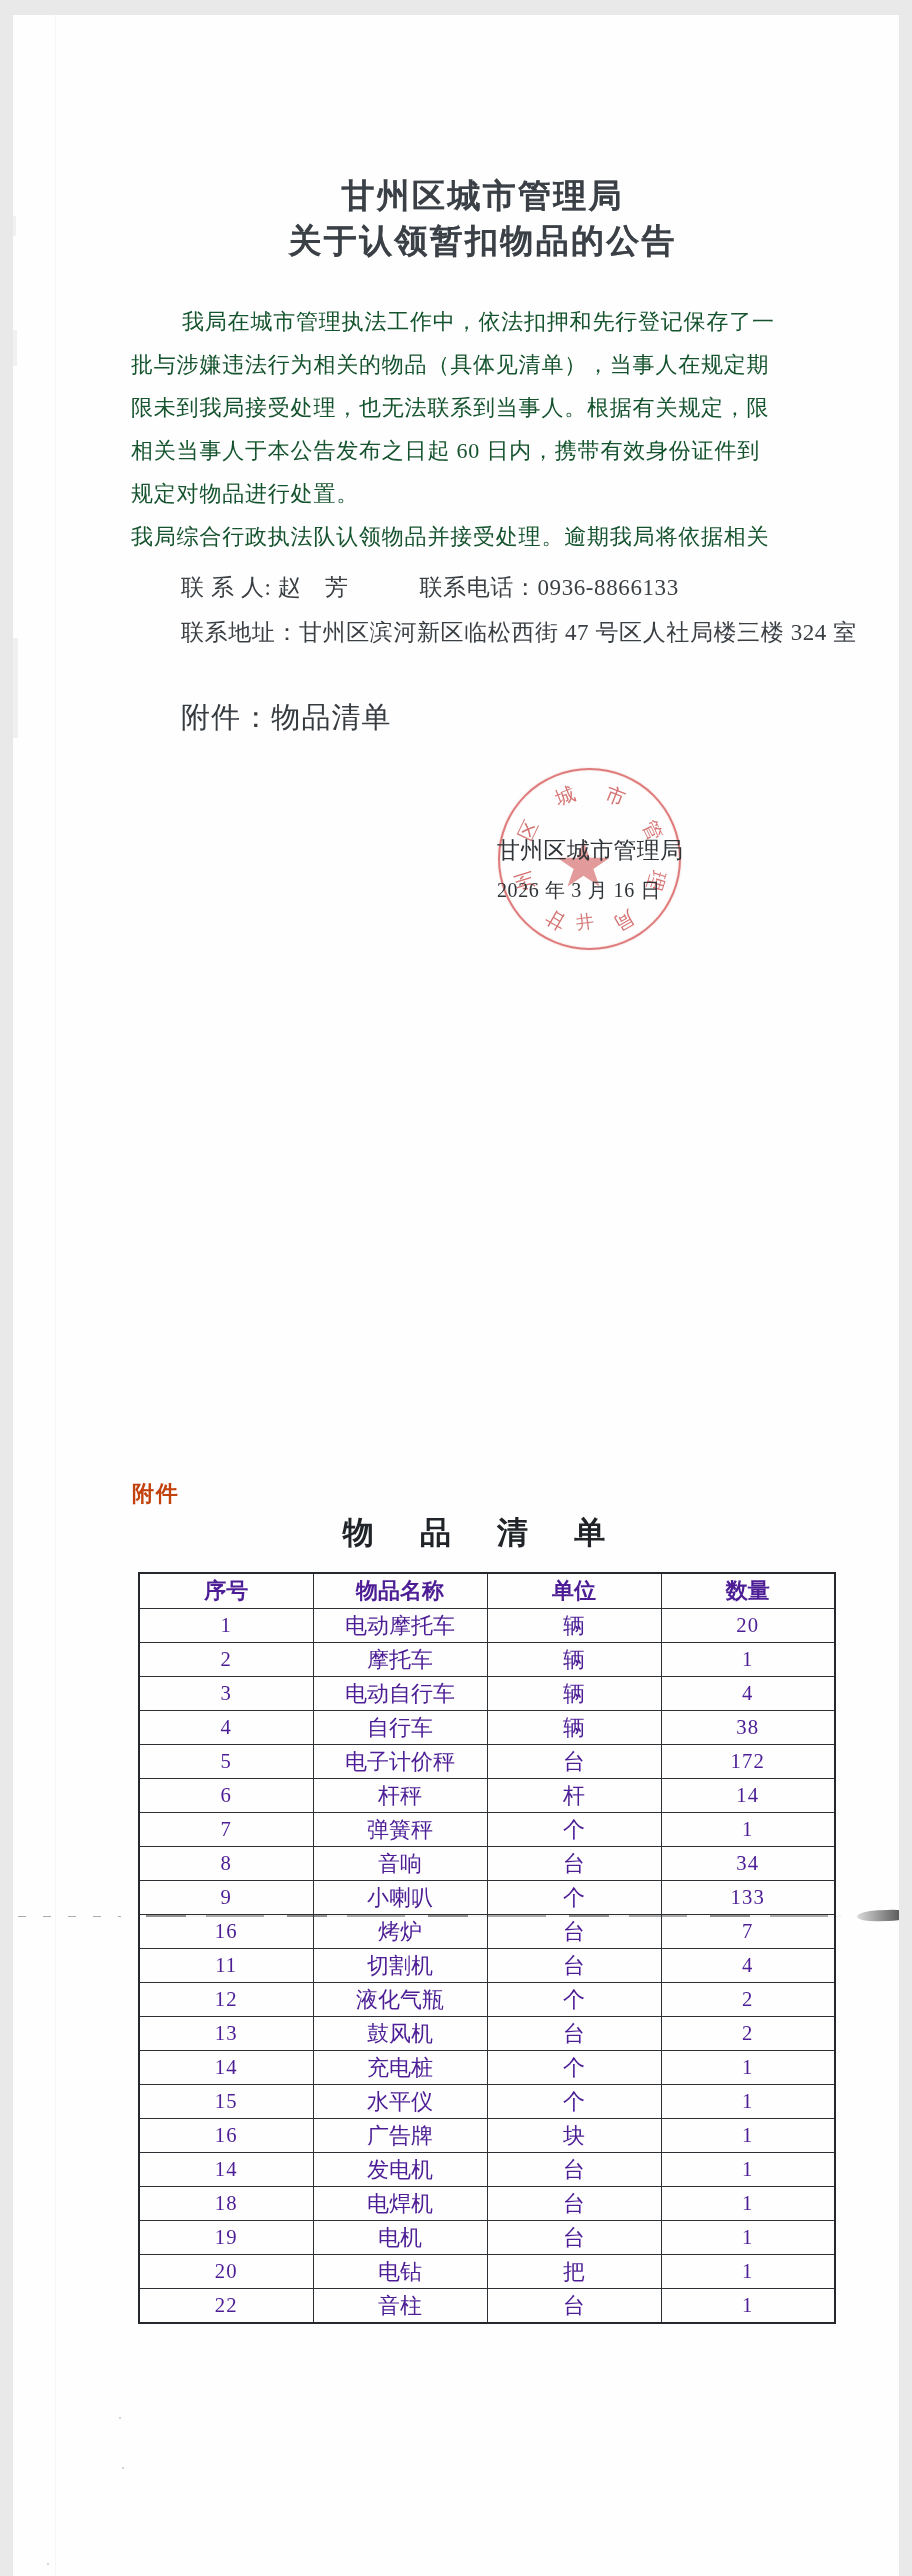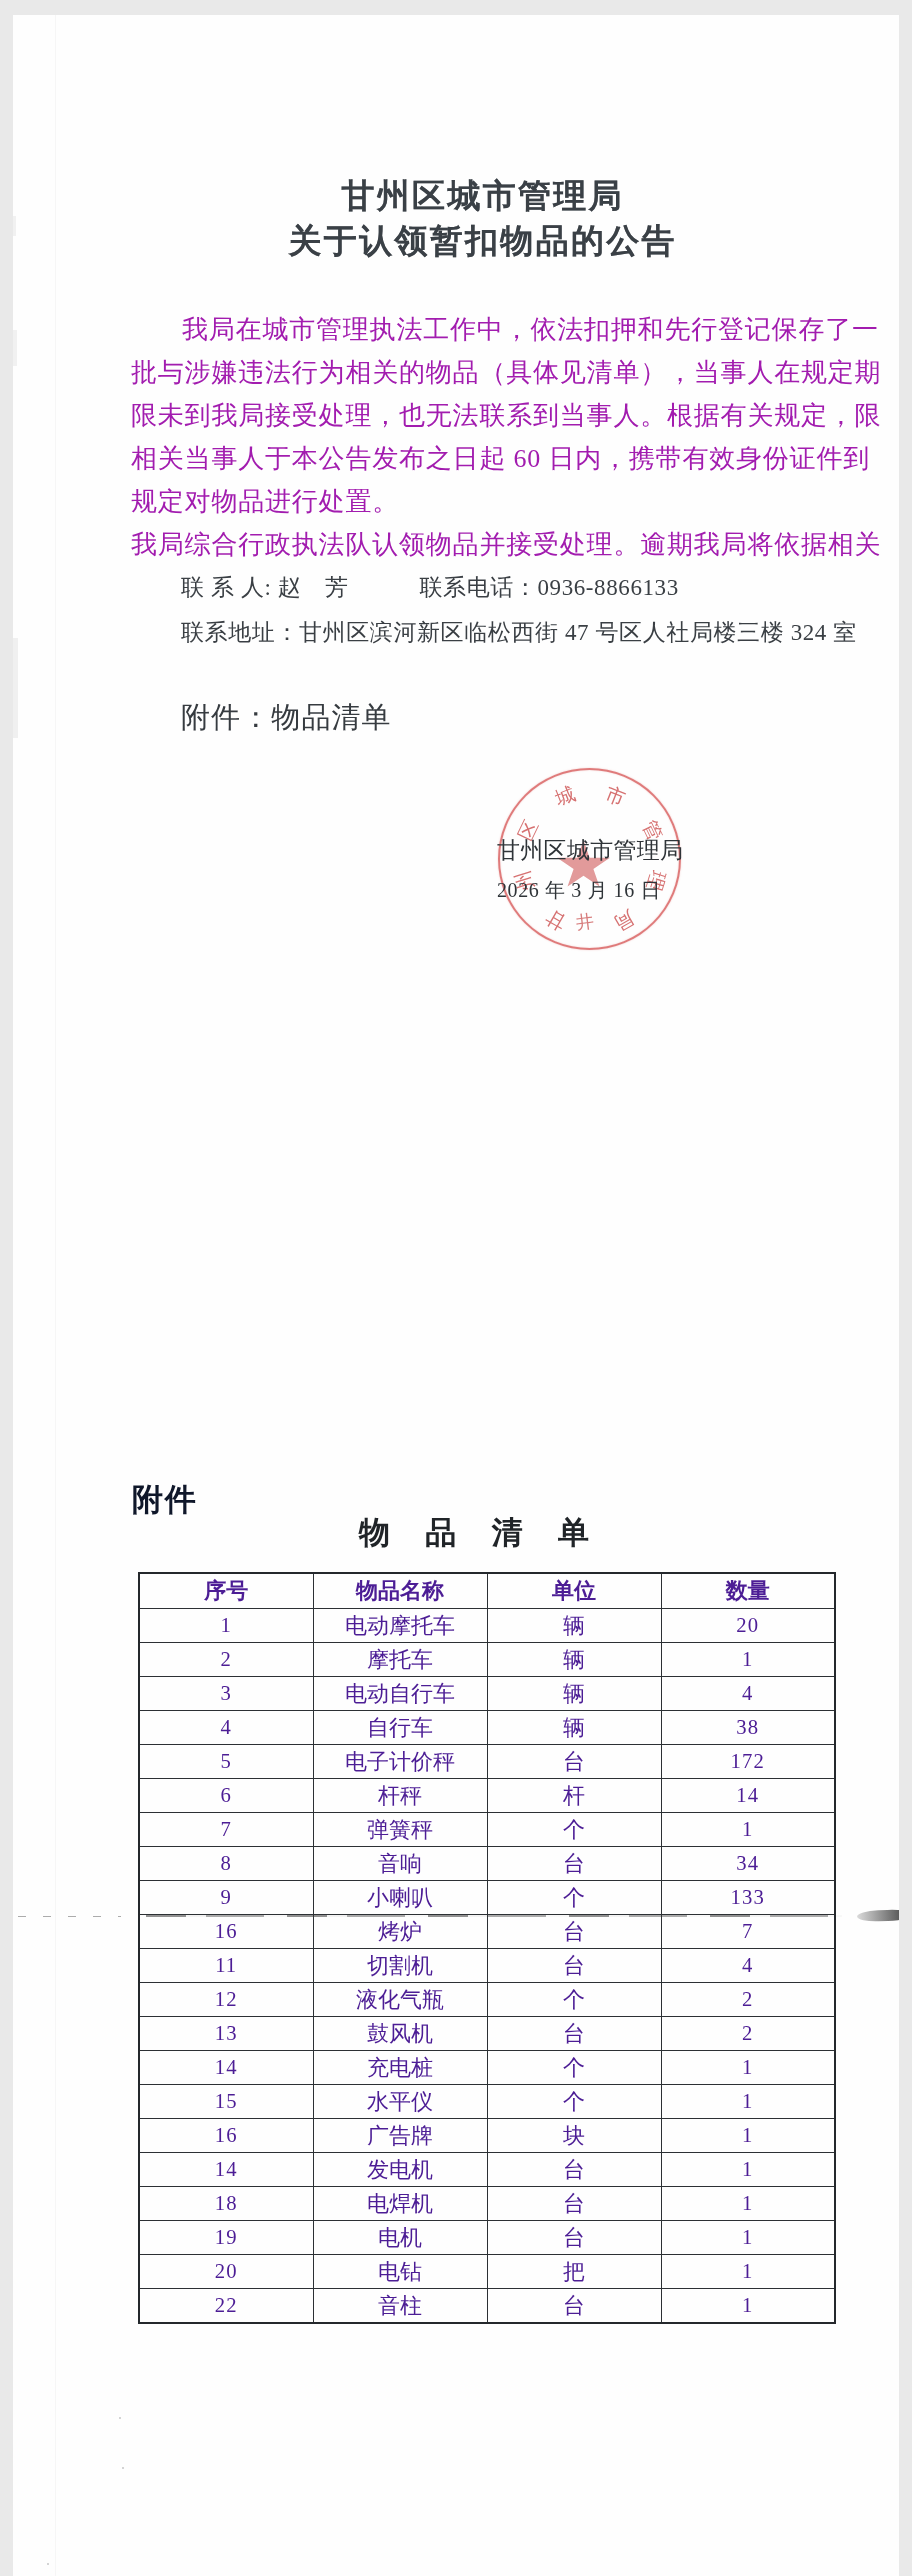--- a/index.html
+++ b/index.html
@@ -15,23 +15,23 @@
   
   .doc-title{
     position:absolute;left:13.2px;top:159px;width:913px;
     text-align:center;
     font-size:33px;font-weight:bold;letter-spacing:2.3px;line-height:45px;
     color:#3a4046;
     text-shadow:0 0 0.6px rgba(58,64,70,.55);
   }
   
   .doc-body{
-    position:absolute;left:118px;top:293px;width:667px;
-    font-size:26px;line-height:43px;letter-spacing:0.8px;
-    color:#a21caf;
+    position:absolute;left:118px;top:285px;width:667px;
+    font-size:22px;line-height:43px;letter-spacing:0.8px;
+    color:#14532d;
   }
   .doc-body .body-line{white-space:nowrap;}
   .doc-body .body-line:first-child{text-indent:51px;}
   
   .contact-block{
     position:absolute;left:168px;top:550px;width:666px;
     font-size:23px;line-height:45px;letter-spacing:0.6px;
     color:#3a3f44;white-space:nowrap;
   }
   .attachment-note{
@@ -69,26 +69,26 @@
     position:absolute;left:484px;top:820px;width:195px;
     font-size:23px;letter-spacing:0.3px;color:#2f3438;white-space:nowrap;z-index:2;
   }
   .sig-date{
     position:absolute;left:484px;top:862px;width:195px;
     font-size:20px;letter-spacing:0.6px;color:#2f3438;white-space:nowrap;z-index:2;
   }
   
   .att-heading{
     position:absolute;left:119px;top:1464px;
-    font-size:31px;font-weight:bold;letter-spacing:1.7px;color:#0f172a;
+    font-size:22px;font-weight:bold;letter-spacing:1.7px;color:#c2410c;
   }
   .att-title{
     position:absolute;left:112px;top:1497px;width:698px;
     text-align:center;text-indent:13.8px;
-    font-size:31px;font-weight:bold;letter-spacing:13.8px;color:#202428;
+    font-size:31px;font-weight:bold;letter-spacing:13.8px;color:#202428;font-family:Liberation Mono, monospace;
   }
   table.items{
     position:absolute;left:125px;top:1557px;width:698px;
     border-collapse:collapse;table-layout:fixed;
     font-size:22px;color:#4c1d95;
   }
   table.items th,table.items td{
     border:1.1px solid #2c3034;
     border-top-width:1.7px;border-bottom-width:1.7px;
     text-align:center;vertical-align:middle;

